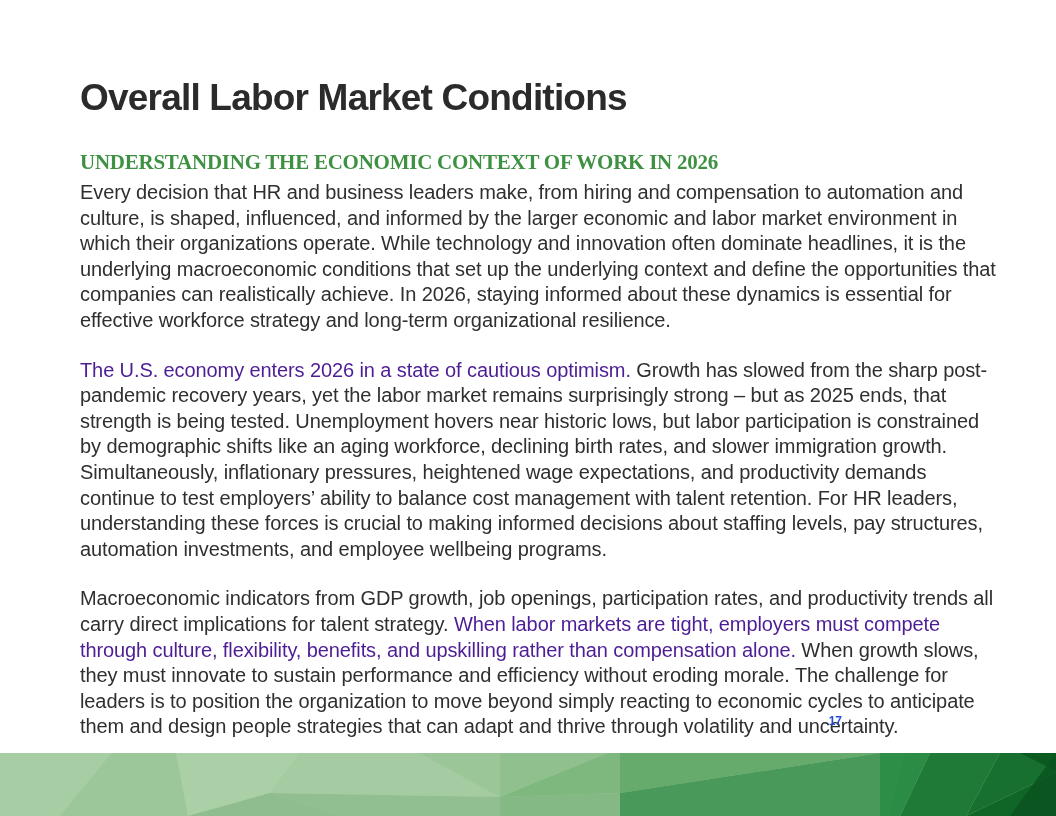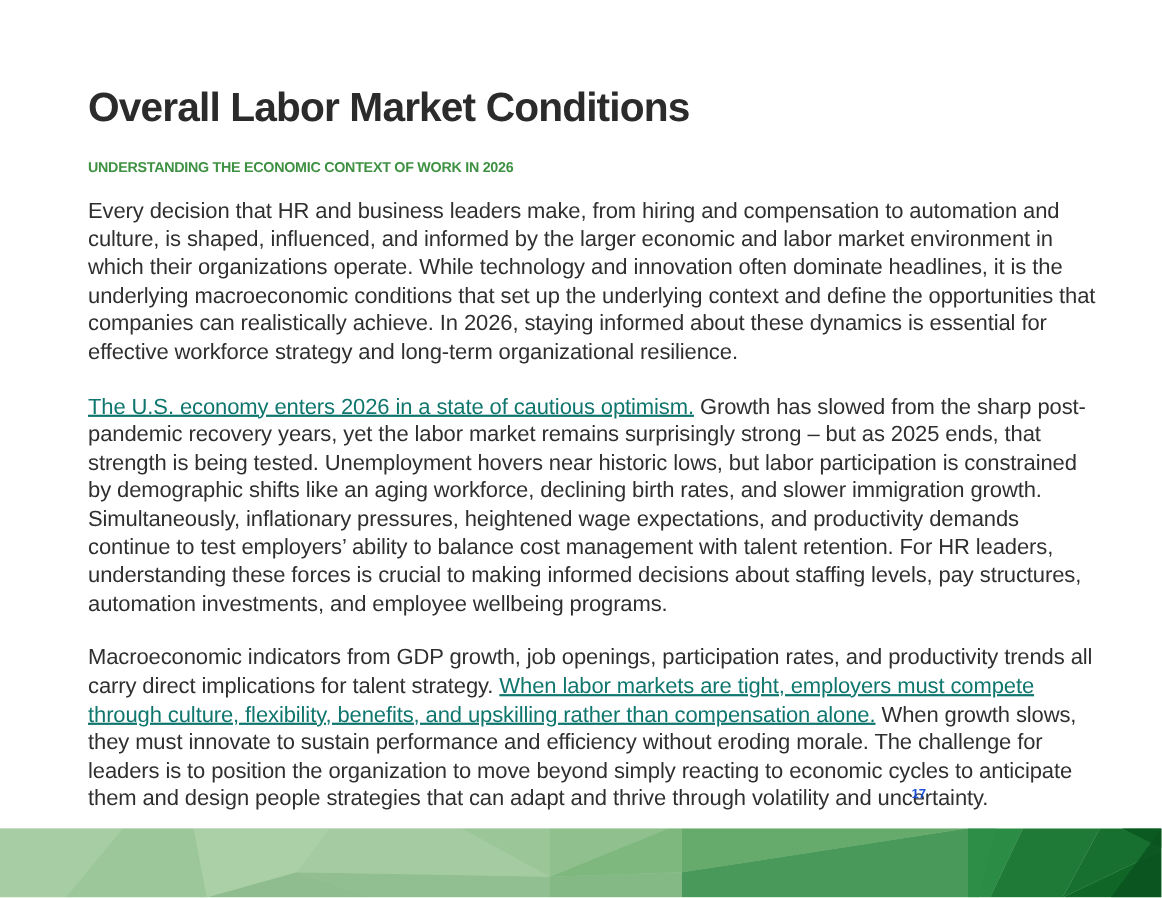--- a/index.html
+++ b/index.html
@@ -33,26 +33,27 @@
     color: #2b2b2b;
     line-height: 1.15;
     white-space: nowrap;
   }
 
   
   .page-subtitle {
     position: absolute;
     left: 80px;
     top: 133px;
-    font-size: 13px;
+    font-size: 21px;
     font-weight: 700;
     letter-spacing: -0.25px;
     color: #3e9142;
     line-height: 1.2;
     white-space: nowrap;
+    font-family: Liberation Serif, serif;
   }
 
   
   .body-block {
     position: absolute;
     left: 80px;
     top: 180px;
     width: 922px;
   }
 
@@ -60,22 +61,21 @@
     font-size: 20px;
     line-height: 25.6px;
     color: #2f2f2f;
     letter-spacing: -0.1px;
     margin: 0 0 24px 0;
     text-align: left;
   }
   .para:last-child { margin-bottom: 0; }
 
   .hl {
-    color: #0f766e;
-    text-decoration: underline;
+    color: #4c1d95;
   }
 
   
   .page-number {
     position: absolute;
     right: 22px;
     top: 714px;
     font-size: 12px;
     font-weight: 700;
     color: #1d4ed8;

